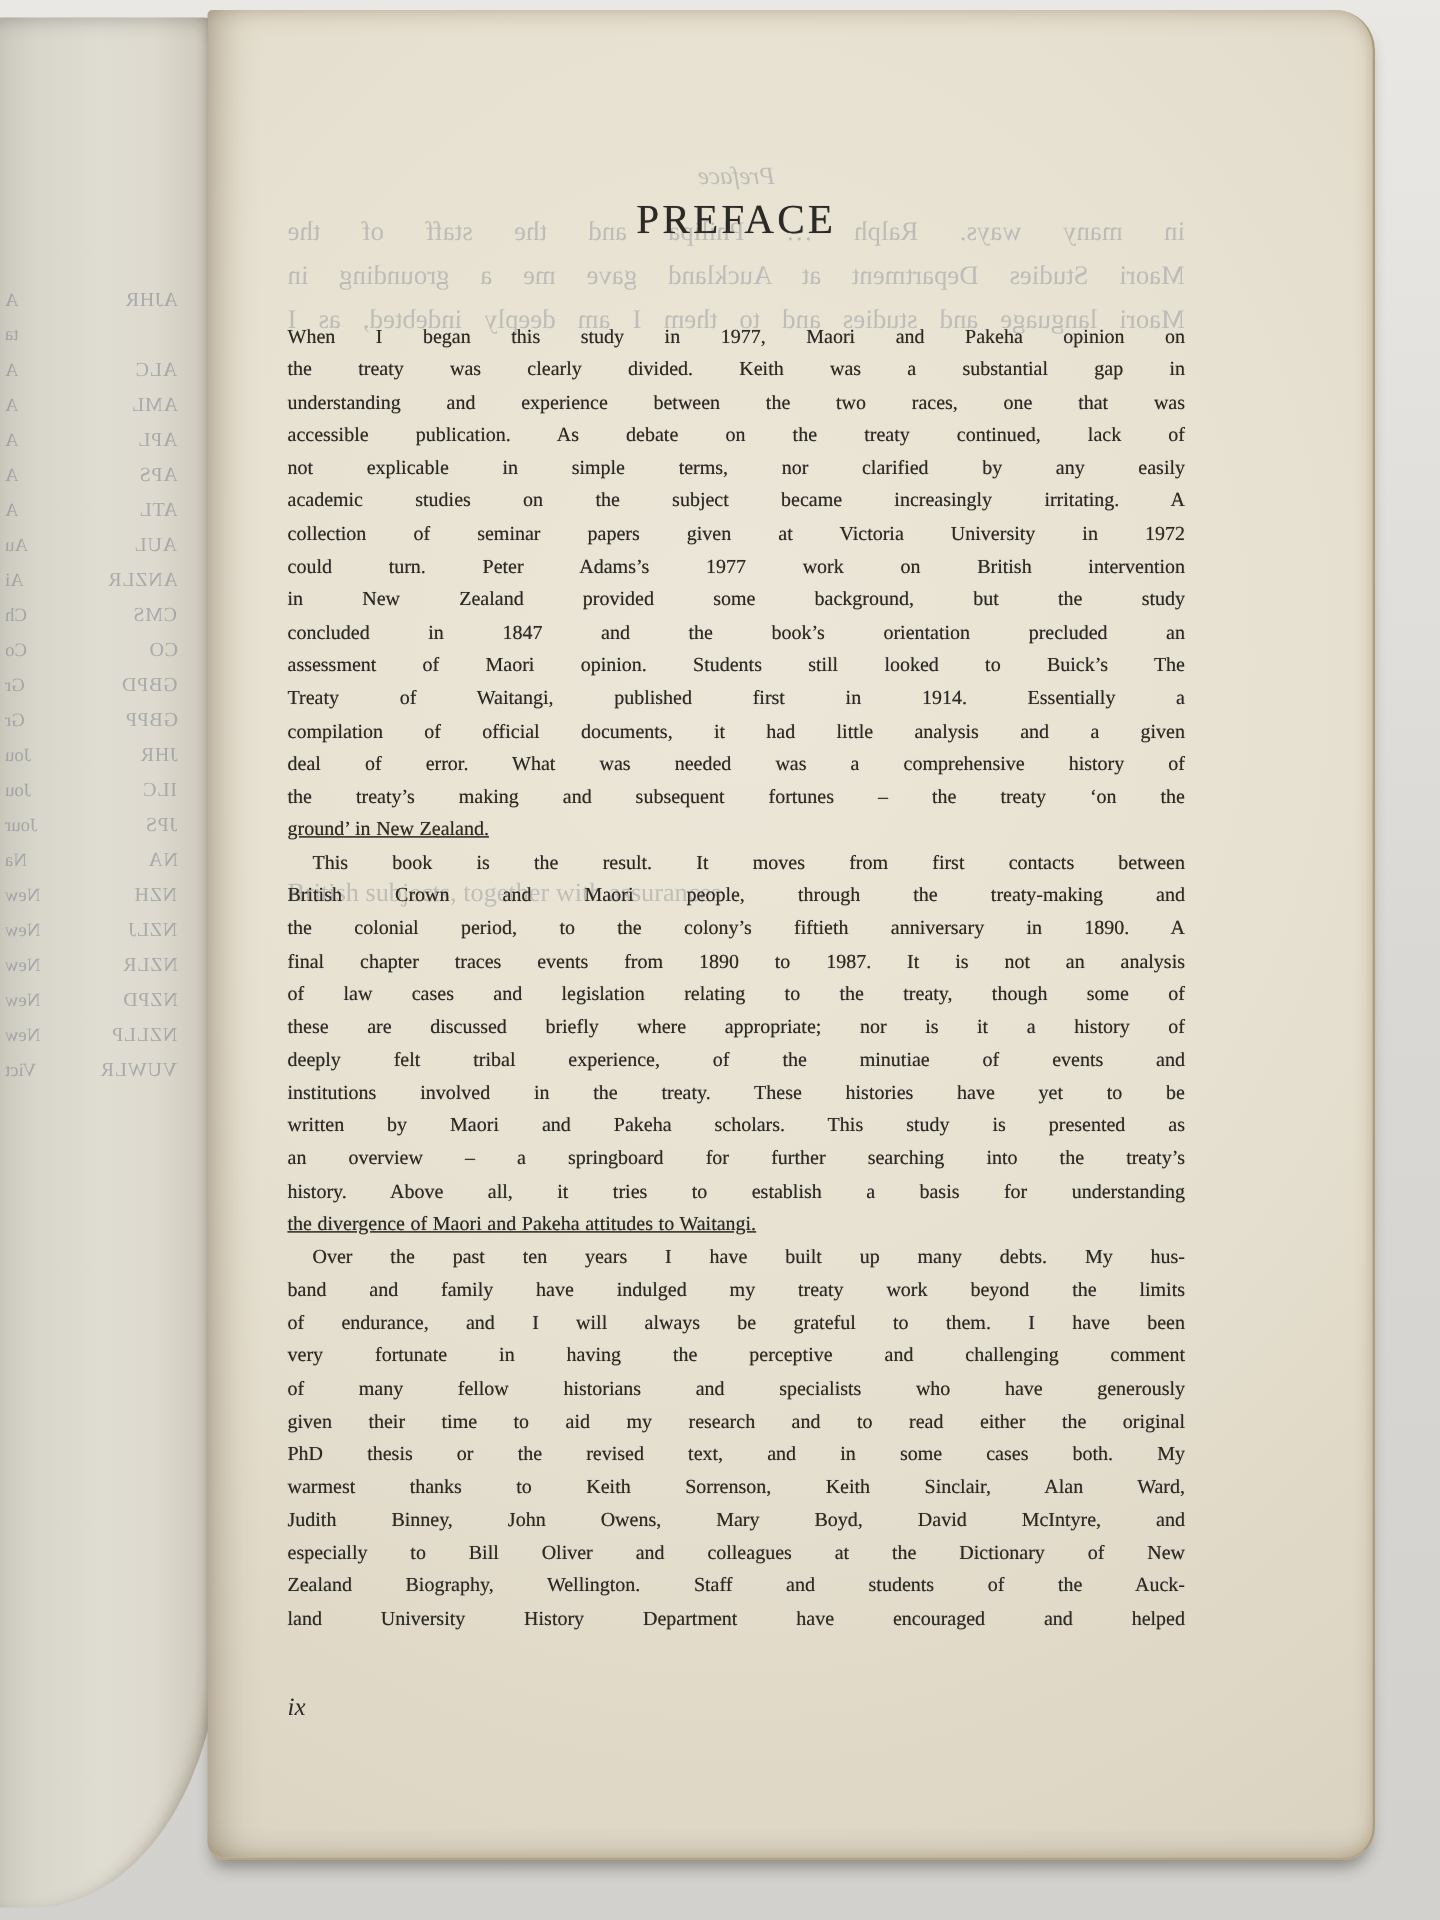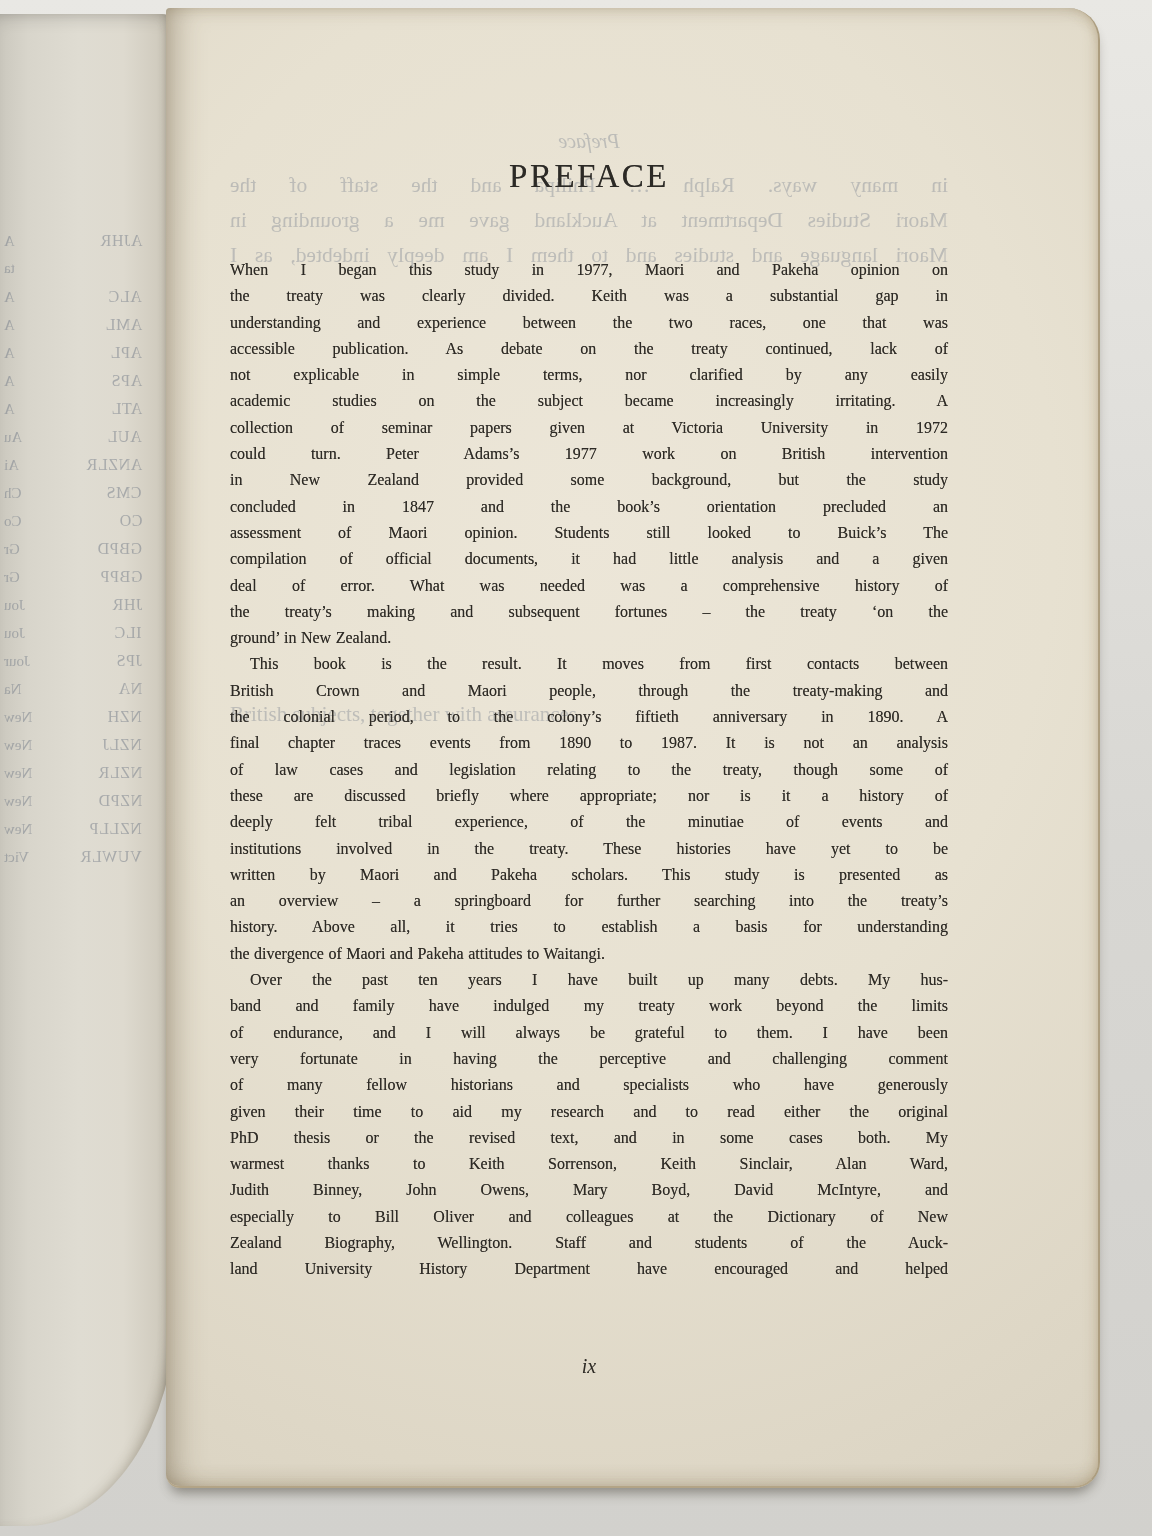--- a/index.html
+++ b/index.html
@@ -74,26 +74,26 @@
   .body-text{
     position:absolute;left:64px;width:718px;top:249px;
     font-size:16px;line-height:26.3px;color:#2d2a25;
     text-shadow:0 0 .6px rgba(45,42,36,.6);
     word-spacing:.5px;
   }
   .body-text .line{
     text-align:justify;text-align-last:justify;
     white-space:normal;
   }
-  .body-text .line.last{text-align-last:auto;}
+  .body-text .line.last{text-align-last:auto;text-decoration:underline;}
   .body-text .line.indent{text-indent:20px;}
   .body-text .it{}
   .page-number{
     position:absolute;left:64px;width:718px;top:1347px;
-    text-align:center;font-style:italic;font-size:20px;color:#2d2a25;
+    font-style:italic;font-size:20px;color:#2d2a25;
   }
 </style>
 </head>
 <body>
 
 <div class="photo">
 
   <div class="left-page">
     <div class="ghost-abbrevs">
         <div class="ghost-abbrev-row">
@@ -210,20 +210,21 @@
         <div class="line"><span>the treaty was clearly divided. Keith was a substantial gap in</span></div>
         <div class="line"><span>understanding and experience between the two races, one that was</span></div>
         <div class="line"><span>accessible publication. As debate on the treaty continued, lack of</span></div>
         <div class="line"><span>not explicable in simple terms, nor clarified by any easily</span></div>
         <div class="line"><span>academic studies on the subject became increasingly irritating. A</span></div>
         <div class="line"><span>collection of seminar papers given at Victoria University in 1972</span></div>
         <div class="line"><span>could turn. Peter Adams’s 1977 work on British intervention</span></div>
         <div class="line"><span>in New Zealand provided some background, but the study</span></div>
         <div class="line"><span>concluded in 1847 and the book’s orientation precluded an</span></div>
         <div class="line"><span>assessment of Maori opinion. Students still looked to Buick’s </span><span class="it">The</span></div>
+        <div class="line"><span class="it">Treaty of Waitangi,</span><span> published first in 1914. Essentially a</span></div>
         <div class="line"><span>compilation of official documents, it had little analysis and a given</span></div>
         <div class="line"><span>deal of error. What was needed was a comprehensive history of</span></div>
         <div class="line"><span>the treaty’s making and subsequent fortunes – the treaty ‘on the</span></div>
         <div class="line last"><span>ground’ in New Zealand.</span></div>
         <div class="line indent"><span>This book is the result. It moves from first contacts between</span></div>
         <div class="line"><span>British Crown and Maori people, through the treaty-making and</span></div>
         <div class="line"><span>the colonial period, to the colony’s fiftieth anniversary in 1890. A</span></div>
         <div class="line"><span>final chapter traces events from 1890 to 1987. It is not an analysis</span></div>
         <div class="line"><span>of law cases and legislation relating to the treaty, though some of</span></div>
         <div class="line"><span>these are discussed briefly where appropriate; nor is it a history of</span></div>

